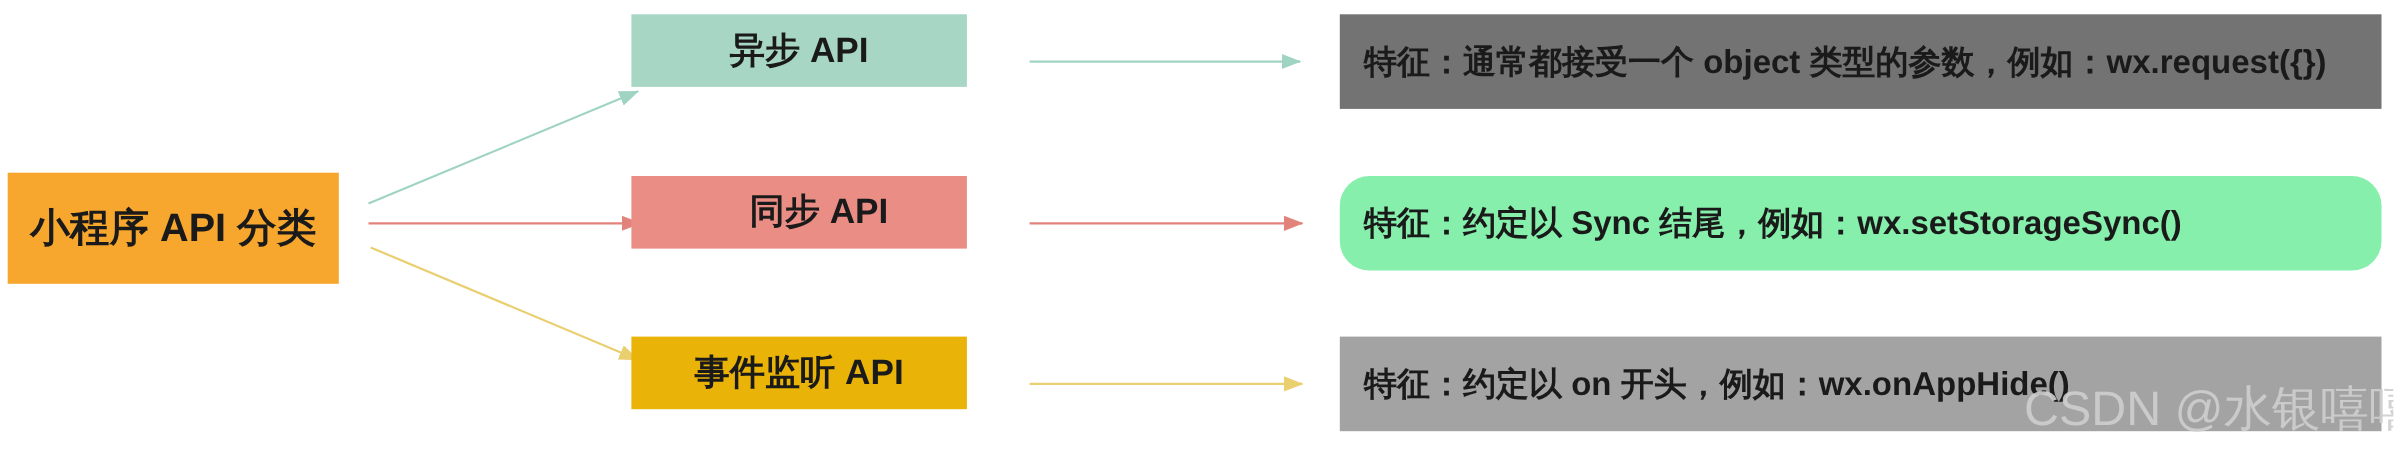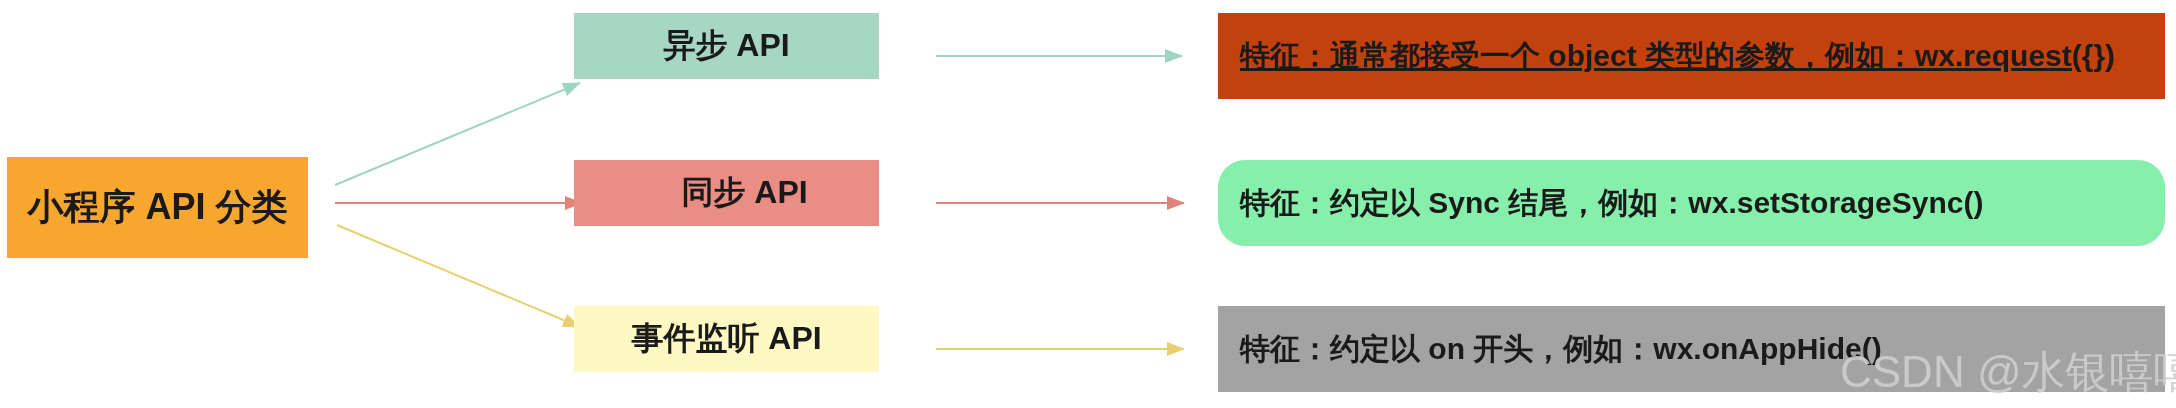--- a/index.html
+++ b/index.html
@@ -85,23 +85,23 @@
     <line x1="936" y1="203" x2="1184" y2="203" stroke-width="2" marker-end="url(#head-sync)" stroke="#E2837B"></line>
     <line x1="936" y1="349" x2="1184" y2="349" stroke-width="2" marker-end="url(#head-event)" stroke="#E9CF6F"></line>
   </svg>
 
   <div class="node centered root-node" style="background: rgb(247, 166, 46);">小程序 API 分类</div>
 
   <div class="node centered branch-box row-1" style="background: rgb(167, 214, 197);">异步 API</div>
 
   <div class="node centered branch-box row-2" style="background: rgb(233, 141, 133); padding-left: 36px;">同步 API</div>
 
-  <div class="node centered branch-box row-3" style="background: #fef9c3;">事件监听 API</div>
+  <div class="node centered branch-box row-3" style="background: #eab308;">事件监听 API</div>
 
-  <div class="node feature-box row-1" style="background: #c2410c; text-decoration: underline;">特征：通常都接受一个 object 类型的参数，例如：wx.request({})</div>
+  <div class="node feature-box row-1" style="background: #737373;">特征：通常都接受一个 object 类型的参数，例如：wx.request({})</div>
 
   <div class="node feature-box row-2" style="background: #86efac; border-radius: 27px;">特征：约定以 Sync 结尾，例如：wx.setStorageSync()</div>
 
   <div class="node feature-box row-3" style="background: #a3a3a3;">特征：约定以 on 开头，例如：wx.onAppHide()</div>
 
   <div class="watermark">CSDN @水银嘻嘻</div>
 
 </div>
 
 </body></html>

